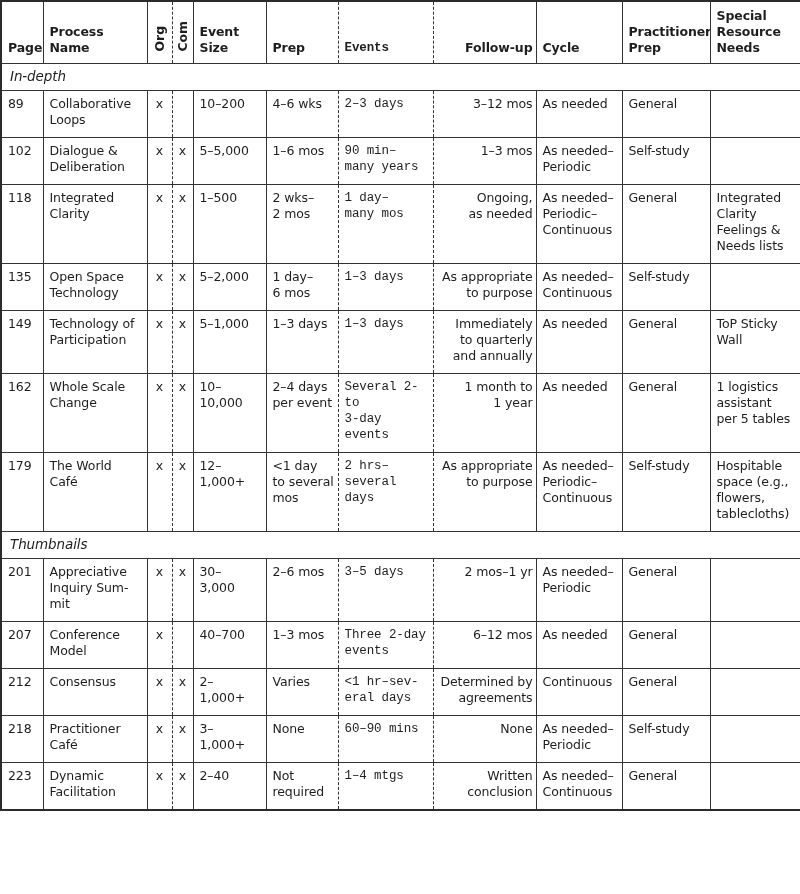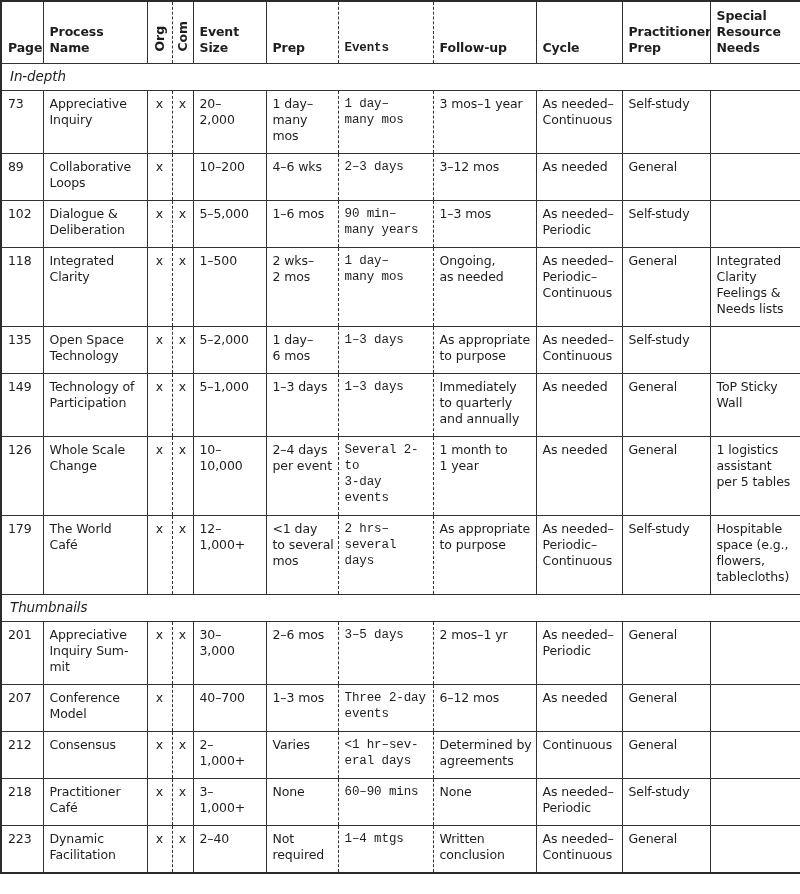--- a/index.html
+++ b/index.html
@@ -32,21 +32,21 @@
   thead th {
     vertical-align: bottom;
     font-weight: bold;
     padding-bottom: 7px;
   }
   
   .c-org    { border-right-style: dashed; }
   .c-com    { border-left-style: dashed; }
   .c-prep   { border-right-style: dashed; }
   .c-events { border-left-style: dashed; border-right-style: dashed; font-family: Liberation Mono, monospace; }
-  .c-follow { border-left-style: dashed; }
+  .c-follow { border-left-style: dashed; text-align: right; }
   
   td.c-org, td.c-com { text-align: center; padding-left: 2px; padding-right: 2px; }
   th.c-org, th.c-com { text-align: center; padding-left: 0; padding-right: 0; }
   .vlabel {
     display: inline-block;
     writing-mode: vertical-rl;
     transform: rotate(180deg);
     white-space: nowrap;
     font-weight: bold;
   }
@@ -91,38 +91,20 @@
 Prep</th>
       <th class="c-special">Special
 Resource
 Needs</th>
     </tr>
   </thead>
   <tbody id="tbody-0">
     <tr class="section">
       <td colspan="11">In-depth</td>
     </tr>
-  <tr>
-    <td class="c-page">73</td>
-    <td class="c-name">Appreciative
-Inquiry</td>
-    <td class="c-org">x</td>
-    <td class="c-com">x</td>
-    <td class="c-size">20–
-2,000</td>
-    <td class="c-prep">1 day–
-many mos</td>
-    <td class="c-events">1 day–
-many mos</td>
-    <td class="c-follow">3 mos–1 year</td>
-    <td class="c-cycle">As needed–
-Continuous</td>
-    <td class="c-pprep">Self-study</td>
-    <td class="c-special"></td>
-  </tr>
       <tr>
     <td class="c-page">89</td>
     <td class="c-name">Collaborative
 Loops</td>
     <td class="c-org">x</td>
     <td class="c-com"></td>
     <td class="c-size">10–200</td>
     <td class="c-prep">4–6 wks</td>
     <td class="c-events">2–3 days</td>
     <td class="c-follow">3–12 mos</td>
@@ -196,21 +178,21 @@
     <td class="c-events">1–3 days</td>
     <td class="c-follow">Immediately
 to quarterly
 and annually</td>
     <td class="c-cycle">As needed</td>
     <td class="c-pprep">General</td>
     <td class="c-special">ToP Sticky
 Wall</td>
   </tr>
       <tr>
-    <td class="c-page">126</td>
+    <td class="c-page">162</td>
     <td class="c-name">Whole Scale
 Change</td>
     <td class="c-org">x</td>
     <td class="c-com">x</td>
     <td class="c-size">10–
 10,000</td>
     <td class="c-prep">2–4 days
 per event</td>
     <td class="c-events">Several 2- to
 3-day events</td>

